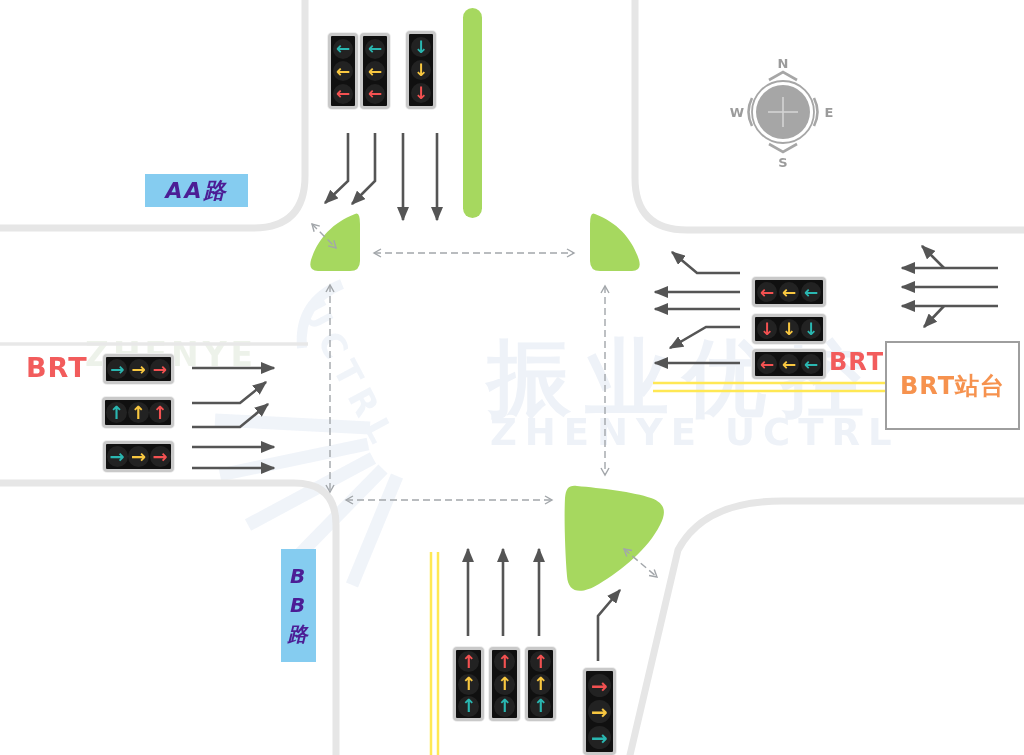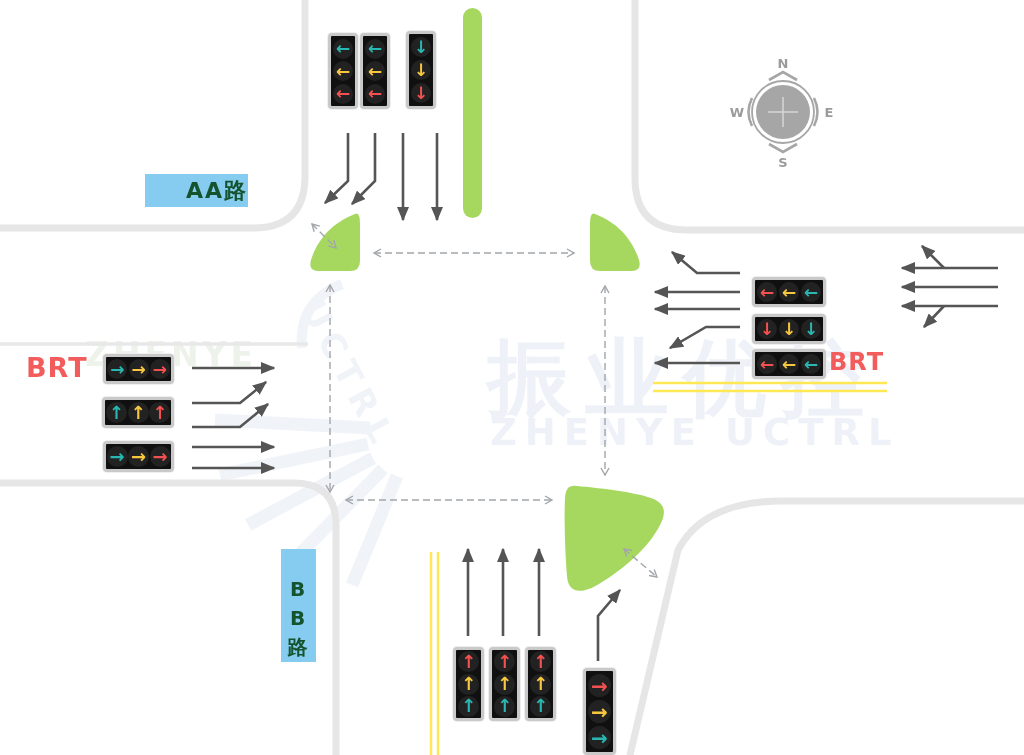--- a/index.html
+++ b/index.html
@@ -8,22 +8,22 @@
   #bg-svg{position:absolute;left:0;top:0;width:1024px;height:755px;}
   svg text{font-family:"DejaVu Sans","Liberation Sans",sans-serif;font-weight:bold;}
   #signals-layer{position:absolute;left:0;top:0;width:100%;height:100%;}
   .signal{position:absolute;background:#101010;border:3px solid #c9c9c9;border-radius:4px;
           box-sizing:border-box;display:flex;align-items:center;justify-content:space-evenly;
           box-shadow:0 0 0 1px #efefef;}
   .signal.v{flex-direction:column;}
   .signal.h{flex-direction:row;}
   .lens{background:#222222;border-radius:50%;display:flex;align-items:center;justify-content:center;
         font-weight:bold;line-height:1;}
-  .road-label{position:absolute;background:#85ccf0;color:#14532d;font-weight:bold;
-              display:flex;align-items:center;justify-content:flex-end;letter-spacing:2px;}
+  .road-label{position:absolute;background:#85ccf0;color:#4c1d95;font-weight:bold;
+              display:flex;align-items:center;justify-content:center;letter-spacing:2px;font-style:italic;}
   .brt-text{position:absolute;color:#f25c5c;font-weight:bold;letter-spacing:1px;}
   #bb-label{flex-direction:column;line-height:1.45;}
   #brt-station{position:absolute;background:#ffffff;border:2px solid #9e9e9e;
                display:flex;align-items:center;justify-content:center;
                color:#f6924e;font-weight:bold;letter-spacing:1px;}
 </style>
 </head>
 <body>
 
 <div id="canvas">
@@ -214,14 +214,17 @@
   </div>
 
   <div class="brt-text" style="left:26px;top:352px;font-size:27px;">
     <span>BRT</span>
   </div>
 
   <div class="brt-text" style="left:829px;top:348px;font-size:24px;">
     <span>BRT</span>
   </div>
 
+  <div id="brt-station" style="left:885px;top:341px;width:131px;height:85px;font-size:24px;">
+    <span>BRT站台</span>
+  </div>
 
 </div>
 
 </body></html>

